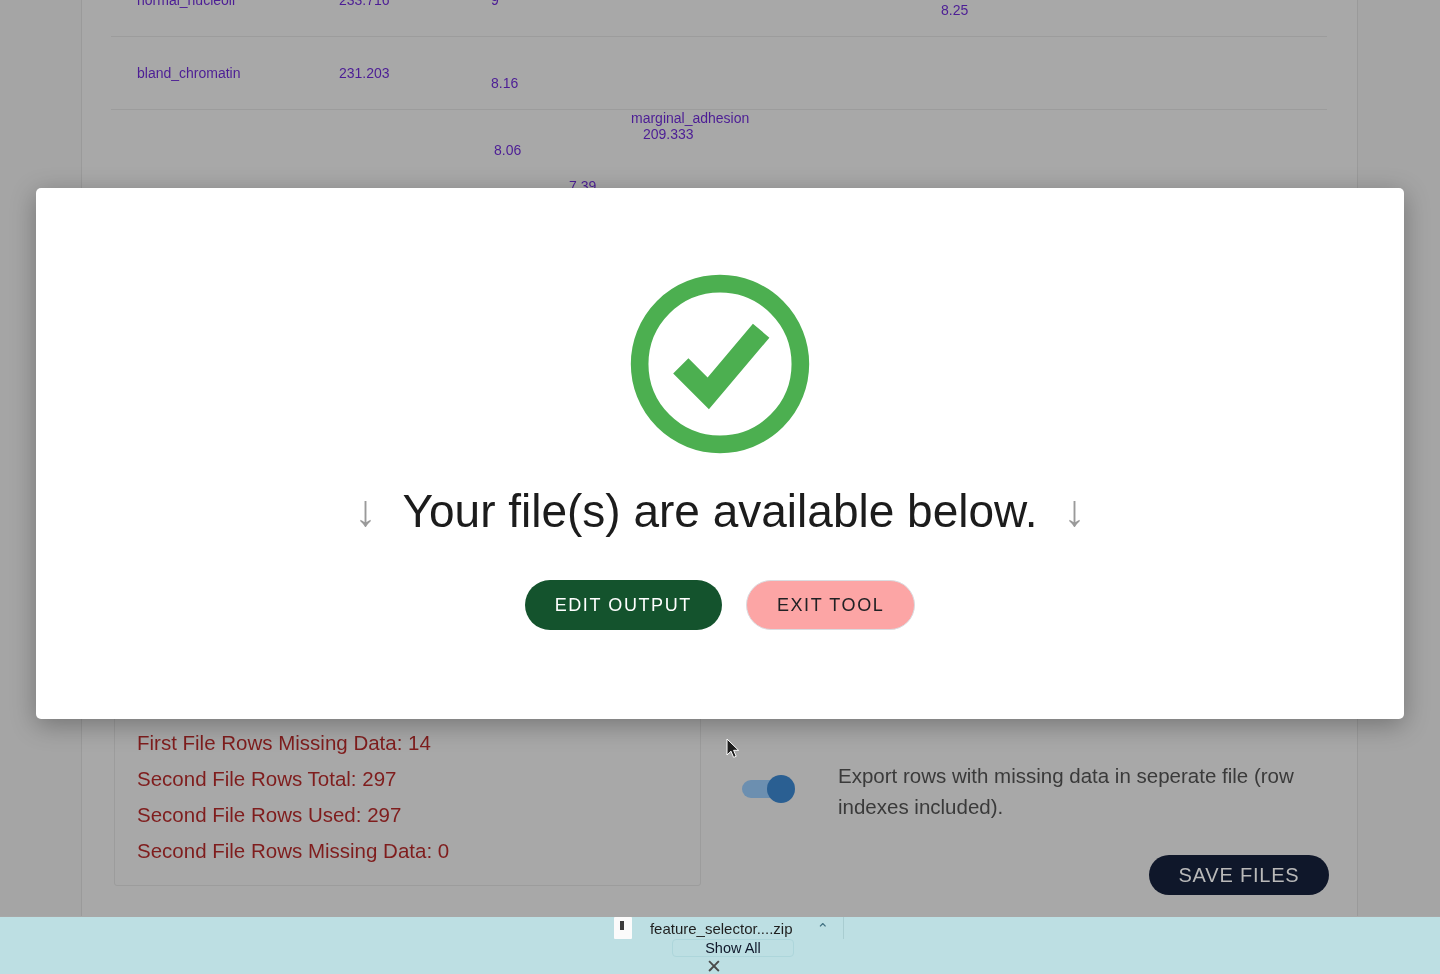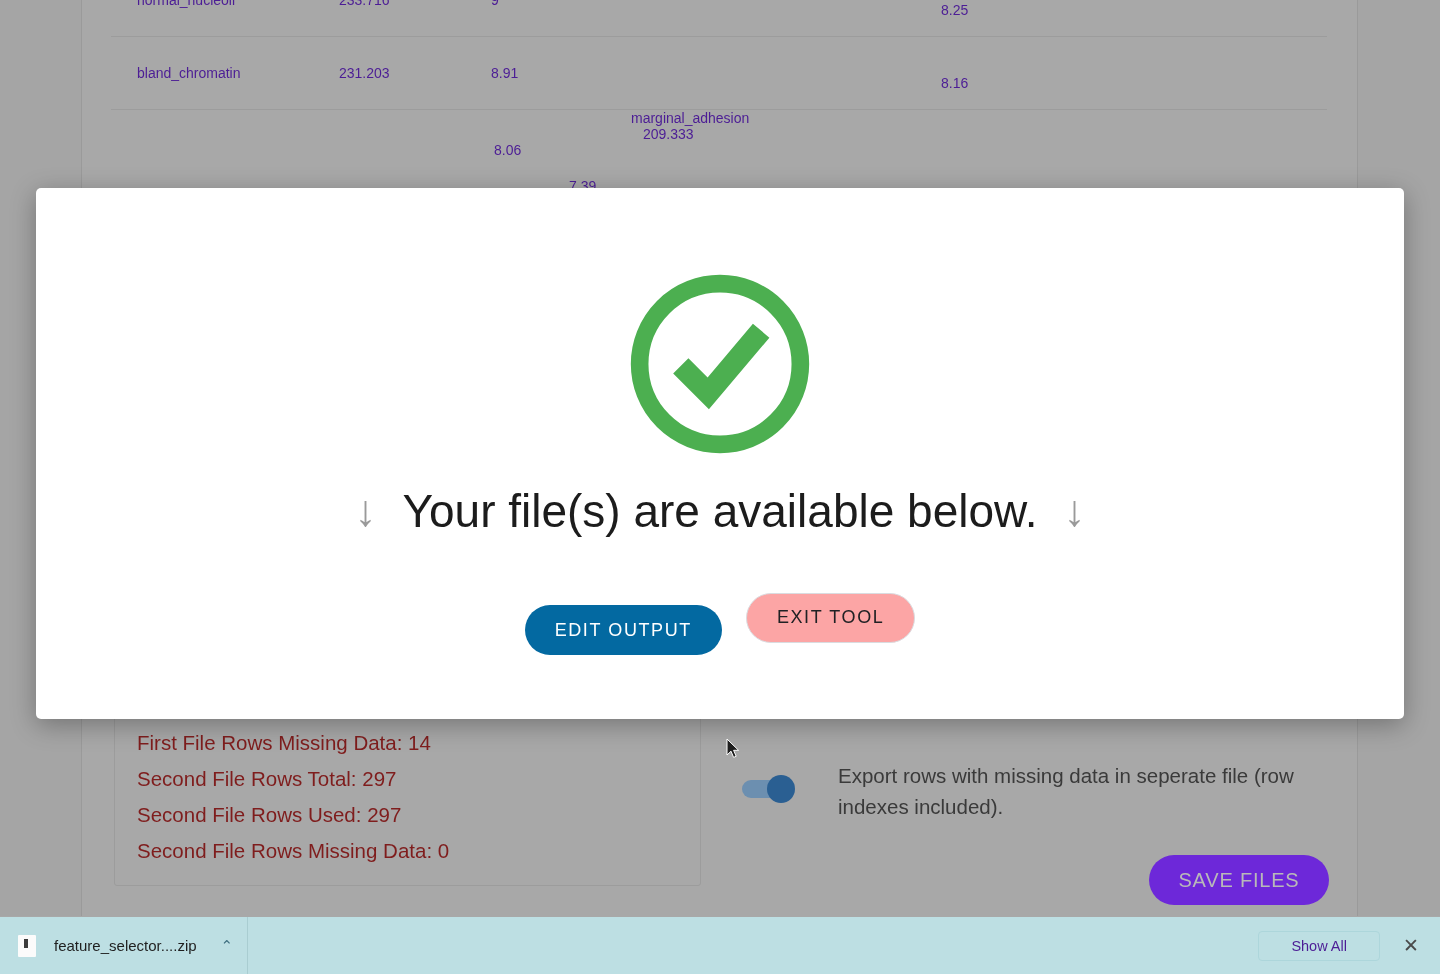--- a/index.html
+++ b/index.html
@@ -117,24 +117,24 @@
     color: #3a3a3a;
     max-width: 500px;
   }
 
   
   .save-files-btn {
     position: absolute;
     left: 1067px;
     top: 855px;
     width: 180px;
-    height: 50px;
+    height: 40px;
     border: none;
     border-radius: 25px;
-    background: #6d28d9;
+    background: #0f172a;
     color: #b9b9b9;
     font-family: "Liberation Sans", sans-serif;
     font-size: 20px;
     letter-spacing: 0.8px;
     cursor: pointer;
   }
 
   
   .modal-overlay {
     position: absolute;
@@ -187,42 +187,42 @@
   .btn {
     height: 50px;
     border-radius: 25px;
     font-family: "Liberation Sans", sans-serif;
     font-size: 18px;
     letter-spacing: 1.6px;
     cursor: pointer;
     padding: 0 30px;
   }
   .btn-primary {
-    background: #0369a1;
+    background: #14532d;
     border: none;
     color: #ffffff;
-    margin-top: 25px;
   }
   .btn-secondary {
     background: #fca5a5;
     border: 1px solid #dadce0;
     color: #202124;
   }
 
   
   .download-bar {
     position: absolute;
     left: 0;
     bottom: 0;
     width: 1440px;
     height: 58px;
     background: #bddfe3;
     display: flex;
     align-items: center;
     border-top: 1px solid #a8a8a8;
+    flex-direction: column;
   }
   .dl-item {
     display: flex;
     align-items: center;
     height: 58px;
     padding: 0 14px 0 18px;
     border-right: 1px solid #a9cdd1;
     cursor: pointer;
   }
   .file-icon {
@@ -253,21 +253,21 @@
     line-height: 1;
   }
   .dl-spacer { flex: 1 1 auto; }
   .show-all-btn {
     height: 30px;
     padding: 0 32px;
     margin-right: 14px;
     border: 1px solid #add6db;
     border-radius: 4px;
     background: transparent;
-    color: #4c1d95;
+    color: #0f172a;
     font-family: "Liberation Sans", sans-serif;
     font-size: 14.5px;
     cursor: pointer;
     margin-left: 40px;
   }
   .close-dl {
     width: 34px;
     height: 34px;
     margin-right: 12px;
     border: none;
@@ -301,21 +301,20 @@
         <div class="tbl-row">
           <div class="tbl-cell c-feature">normal_nucleoli</div>
           <div class="tbl-cell c-score">233.716</div>
           <div class="tbl-cell c-rank">9</div>
           <div class="tbl-cell c-pct">8.25</div>
         </div>
 
         <div class="tbl-row">
           <div class="tbl-cell c-feature">bland_chromatin</div>
           <div class="tbl-cell c-score">231.203</div>
-          <div class="tbl-cell c-rank">8.91</div>
           <div class="tbl-cell c-pct">8.16</div>
         </div>
 
         <div class="tbl-row">
           <div class="tbl-cell c-feature">marginal_adhesion</div>
           <div class="tbl-cell c-score">209.333</div>
           <div class="tbl-cell c-rank">8.06</div>
           <div class="tbl-cell c-pct">7.39</div>
         </div>
 

